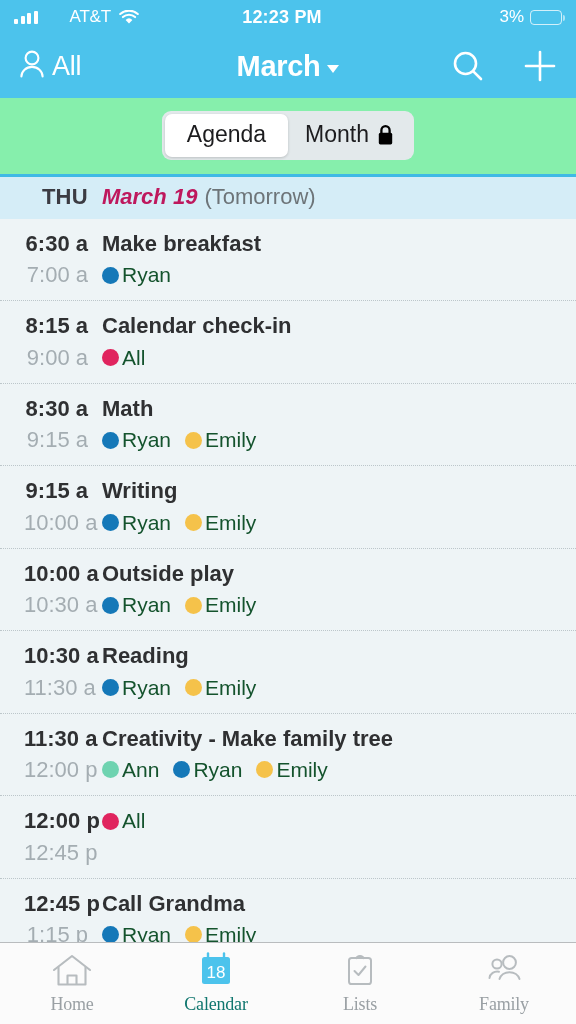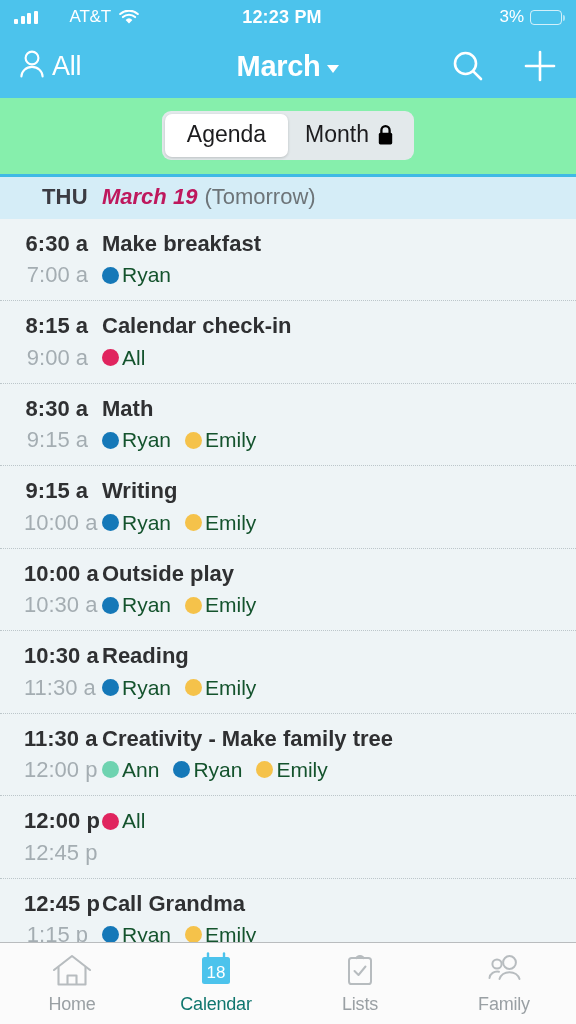--- a/index.html
+++ b/index.html
@@ -161,21 +161,21 @@
     flex: 0 0 82px; height: 82px;
     background: #fbfbfb;
     border-top: 1.5px solid #b9bcbe;
     display: flex; align-items: center;
   }
   .tab {
     flex: 1; display: flex; flex-direction: column;
     align-items: center; justify-content: center; gap: 6px;
     cursor: pointer; height: 100%;
   }
-  .tab-label { font-size: 18px; color: #9aa0a4; letter-spacing: -0.2px; }
+  .tab-label { font-size: 18px; color: #9aa0a4; letter-spacing: -0.2px; font-family: Liberation Serif, serif; }
   .tab.active .tab-label { color: #0f766e; }
   .tab-icon { height: 36px; display: flex; align-items: center; justify-content: center; }
 </style>
 </head>
 <body>
 
 <div id="app">
 
   <div class="statusbar">
     <div class="sb-left">

